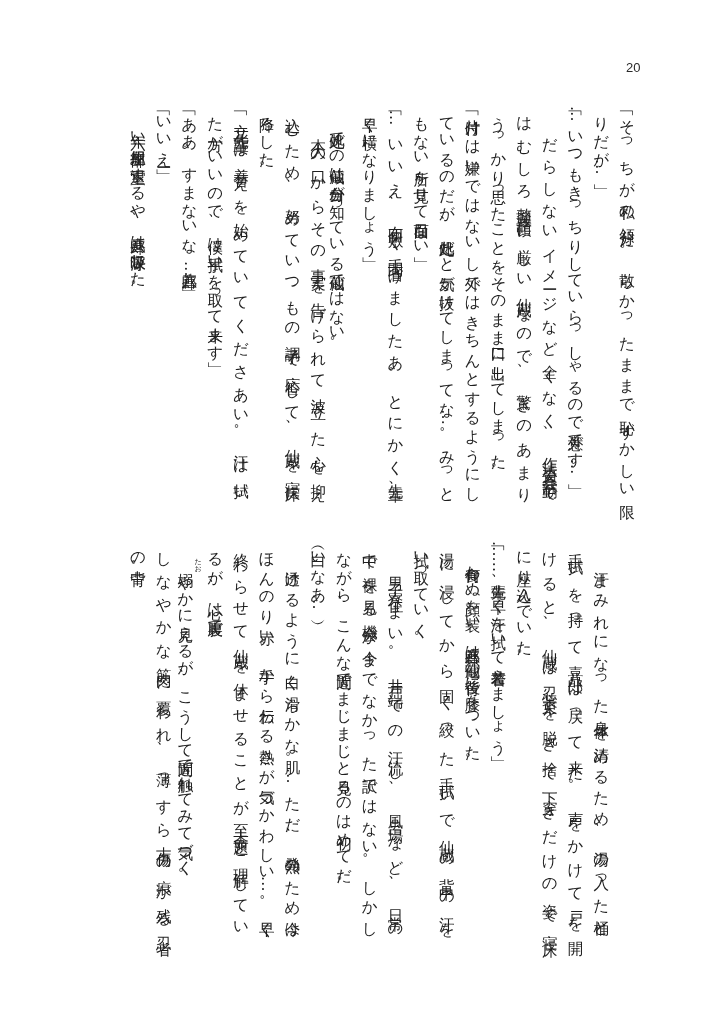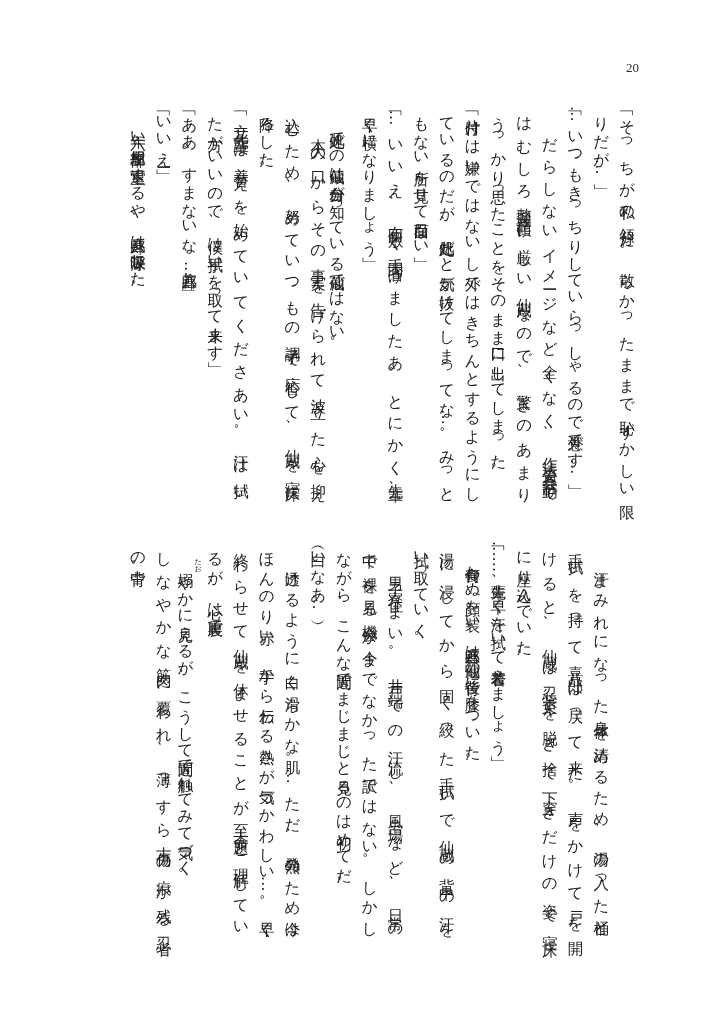--- a/index.html
+++ b/index.html
@@ -9,21 +9,21 @@
       background: #ffffff;
       position: relative;
       overflow: hidden;
       color: #1f1f1f;
       font-family: "DejaVu Serif", "Liberation Serif", serif;
     }
     .page-number {
       position: absolute;
       left: 626px;
       top: 60px;
-      font-family: Liberation Serif, serif;
+      font-family: Liberation Sans, sans-serif;
       font-size: 13px;
       line-height: 16px;
       color: #2a2a2a;
     }
     .stage {
       position: absolute;
       right: 83px;
       width: 515px;
       height: 388px;
       writing-mode: vertical-rl;

